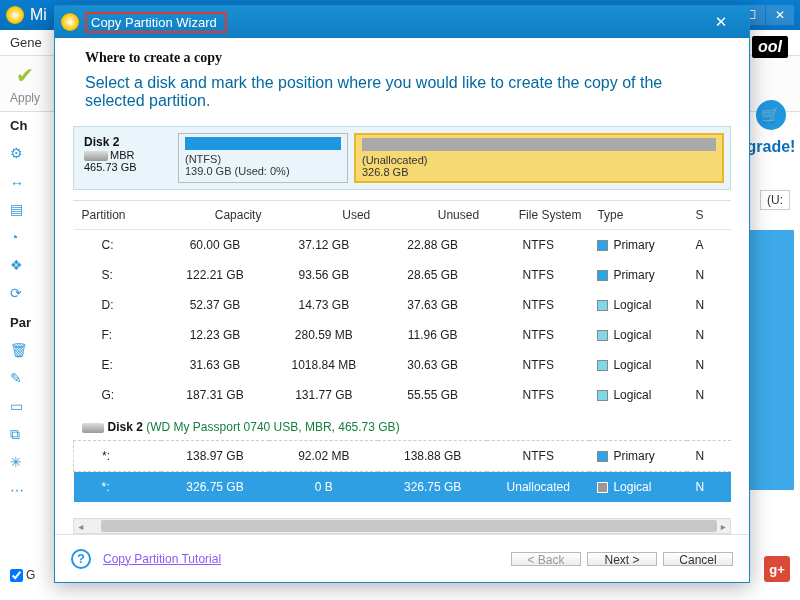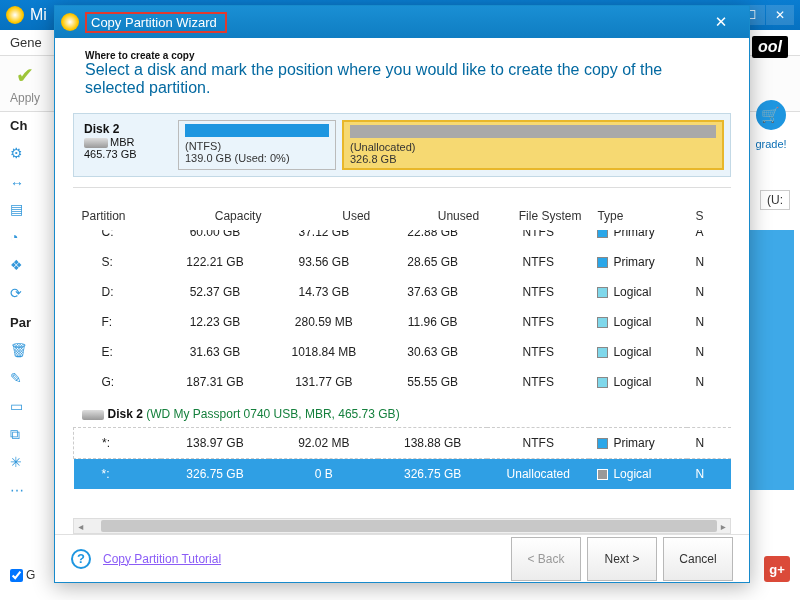--- a/index.html
+++ b/index.html
@@ -12,53 +12,53 @@
 .bg-titlebar .wbtns { display: flex; gap: 1px; margin-left: auto; }
 .bg-titlebar .wbtn { width: 28px; height: 20px; background: rgba(255,255,255,0.15); color: #fff; display: flex; align-items: center; justify-content: center; font-size: 12px; }
 .bg-menu { height: 26px; display: flex; align-items: center; gap: 20px; padding: 0 10px; font-size: 13px; color: #333; border-bottom: 1px solid #ddd; }
 .bg-toolbar { height: 56px; display: flex; align-items: center; padding: 0 10px; border-bottom: 1px solid #ddd; background: #fcfcfc; }
 .bg-apply { display: flex; flex-direction: column; align-items: center; color: #888; font-size: 12px; gap: 2px; }
 .bg-apply .check { font-size: 22px; color: #9ec53a; }
 .bg-sidetitle { padding: 6px 10px; font-size: 13px; font-weight: bold; color: #222; }
 .bg-sideicons { display: flex; flex-direction: column; gap: 10px; padding: 6px 10px; }
 .bg-sideicons span { width: 18px; height: 18px; color: #3498db; font-size: 14px; }
 .bg-right { position: absolute; right: 6px; top: 100px; width: 46px; display: flex; flex-direction: column; align-items: center; gap: 8px; }
-.bg-upgrade { font-size: 11px; color: #0b6fb5; font-weight: normal; }
+.bg-upgrade { font-size: 16px; color: #0b6fb5; font-weight: bold; }
 .bg-basket { width: 30px; height: 30px; border-radius: 50%; background: #1e96e0; color: #fff; display: flex; align-items: center; justify-content: center; font-size: 15px; }
 .bg-gplus { position: absolute; right: 10px; bottom: 18px; width: 26px; height: 26px; background: #db4a39; color: #fff; border-radius: 3px; display: flex; align-items: center; justify-content: center; font-size: 13px; font-weight: bold; }
 .bg-logo { position: absolute; right: 12px; top: 36px; color: #fff; font-style: italic; font-weight: bold; background: #000; padding: 2px 6px; font-size: 16px; border-radius: 2px;}
 .bg-g { position:absolute; left:10px; bottom:18px; font-size:12px; color:#333;}
 .bg-g input { vertical-align:middle; margin-right:3px; }
 .bg-u { position:absolute; right:10px; top:190px; font-size:12px; color:#333; border:1px solid #ccc; padding:2px 6px; background:#fff;}
 .bg-blue { position:absolute; right:6px; top:230px; width:44px; height:260px; background:#3ea9e8;}
 
 
 .modal { position: absolute; left: 54px; top: 5px; width: 696px; height: 578px; background: #fff; border: 1px solid #178acb; box-shadow: 0 4px 20px rgba(0,0,0,0.3); display: flex; flex-direction: column; }
 .m-titlebar { height: 32px; background: linear-gradient(#1a8fd4, #0f7dc2); display: flex; align-items: center; padding: 0 6px; color: #fff; font-size: 13px; }
 .m-titlebar .icon { width: 18px; height: 18px; background: radial-gradient(#fff, #ffc800 60%, #c28400); border-radius: 50%; margin-right: 6px; }
 .m-titlebar .title { border: 2px solid #e03a2f; padding: 1px 8px 1px 4px; }
 .m-titlebar .close { margin-left: auto; width: 44px; height: 22px; display: flex; align-items: center; justify-content: center; font-size: 15px; }
 .m-head { padding: 12px 30px 10px; }
-.m-head h3 { font-size: 10px; font-weight: bold; color: #111; margin-bottom: 0; }
+.m-head h3 { font-size: 14px; font-weight: bold; color: #111; margin-bottom: 8px; font-family: Liberation Serif, serif; }
 .m-head p { font-size: 16px; color: #0369a1; }
 
 .diskmap { margin: 6px 18px 10px; border: 1px solid #c3d9e6; background: #eaf4fb; padding: 6px; display: flex; gap: 6px; align-items: stretch; height: 64px; }
 .diskinfo { width: 92px; padding: 2px 4px; font-size: 11px; color: #111; }
 .diskinfo b { font-size: 12px; }
 .diskinfo .hdd { display:inline-block; width:24px; height:10px; background:linear-gradient(#ddd,#999); border-radius:2px; margin-right:2px; vertical-align:middle;}
 .dblock { flex: 0 0 auto; border: 1px solid #bbb; padding: 3px 6px; font-size: 11px; color: #333; display:flex; flex-direction:column; }
 .dblock .bar { height: 13px; margin-bottom: 3px; }
-.dblock.ntfs { width: 158px; }
+.dblock.ntfs { width: 170px; }
 .dblock.ntfs .bar { background: #1e96e0; }
 .dblock.unalloc { flex: 1; background: #f6d972; border: 2px solid #e8b72a; }
 .dblock.unalloc .bar { background: #a9a9a9; }
 
 .tablewrap { flex: 1; margin: 0 18px; border-top: 1px solid #ddd; overflow: hidden; position:relative; }
 table { width: 100%; border-collapse: collapse; font-size: 12px; color: #222; table-layout: fixed; }
-th { text-align: right; font-weight: normal; padding: 7px 8px; border-bottom: 1px solid #e4e4e4; color: #333; background:#fff; position:sticky; top:14px;}
+th { text-align: right; font-weight: normal; padding: 7px 8px; border-bottom: 1px solid #e4e4e4; color: #333; background:#fff; position:sticky; top:0;}
 th:first-child { text-align: left; }
 th.l { text-align:left; }
 td { padding: 8px 8px; text-align: center; border-bottom: 0; white-space: nowrap; overflow:hidden; }
 td:first-child { text-align: left; padding-left: 28px; }
 td.l { text-align: left; }
 .swatch { display: inline-block; width: 11px; height: 11px; border: 1px solid #888; margin-right: 5px; vertical-align: middle; }
 .sw-p { background: #2aa6e8; }
 .sw-l { background: #7fd7ea; }
 .sw-u { background: #999; }
 .disk2row td { padding: 10px 8px 6px; text-align:left; color:#111;}
@@ -68,21 +68,21 @@
 tr.firstrow td { border-top: 1px dashed #ccc; border-bottom: 1px dashed #ccc; }
 tr.firstrow td:first-child { border-left: 1px dashed #ccc;}
 .hscroll { position:absolute; left:0; right:0; bottom:0; height:16px; background:#f0f0f0; border:1px solid #ddd; display:flex; align-items:center;}
 .hscroll .thumb { height:12px; background:#c8c8c8; width:640px; margin-left:14px; border-radius:2px;}
 .hscroll .arr { width:14px; text-align:center; color:#888; font-size:10px;}
 
 .footer { height: 48px; border-top: 1px solid #e0e0e0; display: flex; align-items: center; padding: 0 16px; gap: 8px; }
 .footer .help { width: 20px; height: 20px; border-radius: 50%; border: 2px solid #1e96e0; color: #1e96e0; display: flex; align-items: center; justify-content: center; font-size: 13px; font-weight: bold; }
 .footer a { color: #8b5cf6; font-size: 12px; text-decoration: underline; margin-left: 4px; }
 .footer .btns { margin-left: auto; display: flex; gap: 6px; }
-.footer button { min-width: 70px; height: 44px; border: 1px solid #b8b8b8; background: linear-gradient(#fff, #ececec); font-size: 12px; color: #333; cursor: pointer; }
+.footer button { min-width: 70px; height: 14px; border: 1px solid #b8b8b8; background: linear-gradient(#fff, #ececec); font-size: 12px; color: #333; cursor: pointer; }
 .footer button[disabled] { color: #999; cursor: default; }
 </style>
 </head>
 <body>
 
 <div class="bg-window">
   <div class="bg-titlebar">
     <span class="icon"></span>
     <span>Mi</span>
     <div class="wbtns">

